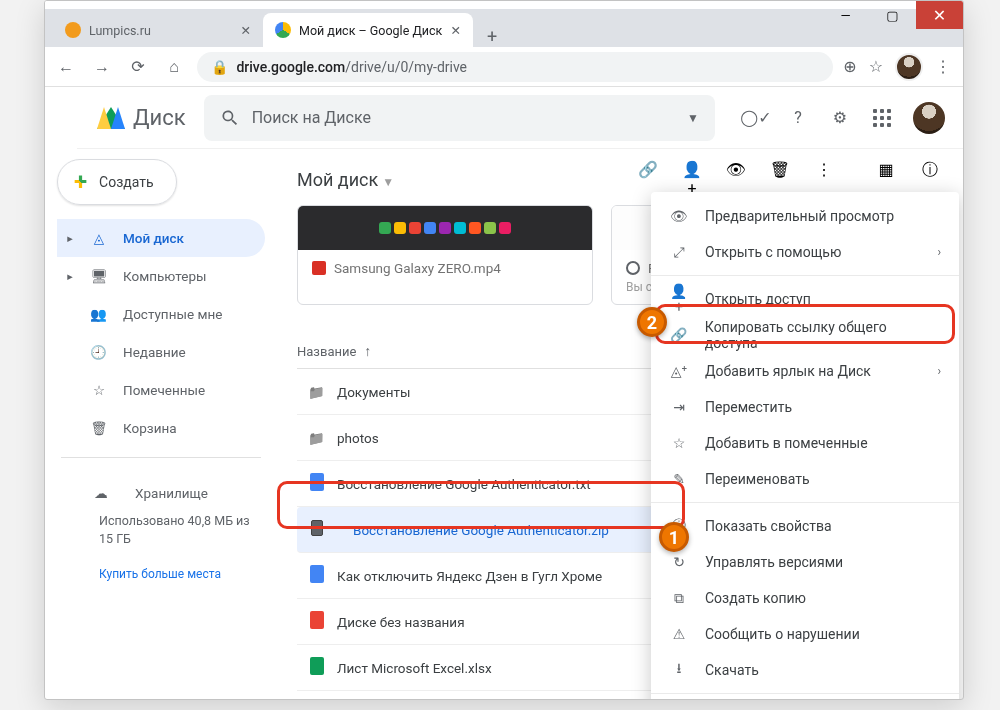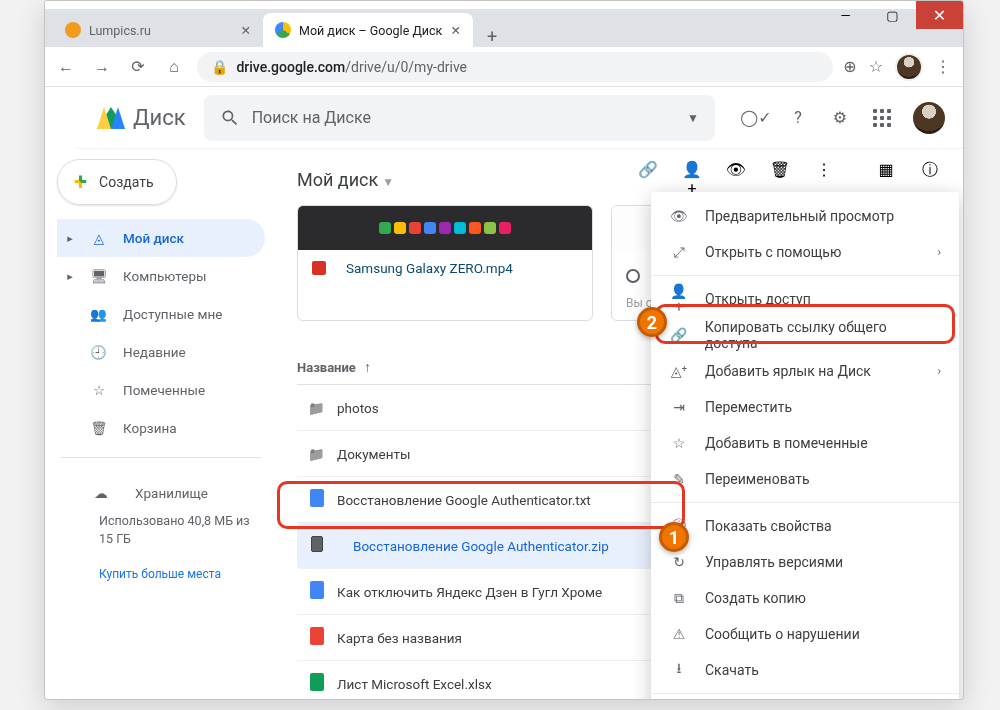--- a/index.html
+++ b/index.html
@@ -64,26 +64,26 @@
 .path-icons { display:flex; gap:22px; color:#000; position:relative; }
 .path-icons span { width:22px; text-align:center; }
 
 .cards { display:flex; gap:18px; }
 .card { width:296px; border:1px solid #dadce0; border-radius:6px; overflow:hidden; background:#fff; }
 .card .thumb { height:44px; background:linear-gradient(#2c2c2d,#141414); display:flex; align-items:center; justify-content:center; position:relative; }
 .thumb.homescreen { background:#2b2b2d; }
 .thumb .icons { display:flex; gap:3px; }
 .thumb .icons i { width:12px; height:12px; border-radius:3px; }
 .card .cp { padding:10px 14px; }
-.card .cp .t { font-size:13.5px; color:#0c4a6e; display:flex; align-items:center; gap:20px; }
+.card .cp .t { font-size:13.5px; color:#737373; display:flex; align-items:center; gap:8px; }
 .card .cp .sub { font-size:12px; color:#9e9e9e; margin-top:4px; }
 .mp4-ic { width:14px; height:14px; background:#d93025; border-radius:2px; display:inline-block; }
 .mp3-ic { width:14px; height:14px; border:2px solid #5f6368; border-radius:50%; display:inline-block; }
 
-.list-head { display:flex; align-items:center; font-size:13px; font-weight:700; color:#5f6368; margin-top:28px; height:36px; border-bottom:1px solid #e0e0e0; }
+.list-head { display:flex; align-items:center; font-size:13px; font-weight:400; color:#5f6368; margin-top:28px; height:36px; border-bottom:1px solid #e0e0e0; }
 .col-name { flex:1; }
 .col-owner { width:110px; }
 .arrow-up { margin-left:8px; font-size:14px; }
 
 .row { display:flex; align-items:center; height:46px; border-bottom:1px solid #eee; font-size:13.5px; color:#3c4043; }
 .row .fic { width:40px; text-align:center; color:#5f6368; }
 .row .fname { flex:1; }
 .row .owner { width:110px; color:#5f6368; }
 .row.selected { background:#e8f0fe; color:#1967d2; border-radius:4px;gap:16px; }
 .row .fic.folder::before { content:"📁"; filter:grayscale(1) brightness(.7); }
@@ -276,46 +276,46 @@
         </div>
       </div>
 
       <div class="list-head">
         <div class="col-name"><span>Название</span><span class="arrow-up">↑</span></div>
         <div class="col-owner">Владелец</div>
       </div>
 
       <div class="row">
         <div class="fic folder"></div>
+        <div class="fname">Документы</div>
+        <div class="owner">я</div>
+      </div>
+      <div class="row">
+        <div class="fic folder"></div>
         <div class="fname">photos</div>
-        <div class="owner">я</div>
-      </div>
-      <div class="row">
-        <div class="fic folder"></div>
-        <div class="fname">Документы</div>
         <div class="owner">я</div>
       </div>
       <div class="row">
         <div class="fic"><span class="doc-ic"></span></div>
         <div class="fname">Восстановление Google Authenticator.txt</div>
         <div class="owner">я</div>
       </div>
       <div class="row selected" id="row-zip">
         <div class="fic"><span class="doc-ic zip"></span></div>
         <div class="fname">Восстановление Google Authenticator.zip</div>
         <div class="owner" style="color:#1967d2">я</div>
       </div>
       <div class="row">
         <div class="fic"><span class="doc-ic"></span></div>
         <div class="fname">Как отключить Яндекс Дзен в Гугл Хроме</div>
         <div class="owner">я</div>
       </div>
       <div class="row">
         <div class="fic"><span class="doc-ic red"></span></div>
-        <div class="fname">Карта без названия</div>
+        <div class="fname">Диске без названия</div>
         <div class="owner">я</div>
       </div>
       <div class="row">
         <div class="fic"><span class="doc-ic green"></span></div>
         <div class="fname">Лист Microsoft Excel.xlsx</div>
         <div class="owner">я</div>
       </div>
 
       <div class="hl" style="left:0; top:332px; width:408px; height:48px;"></div>
       <div class="badge" style="left:382px; top:373px;">

